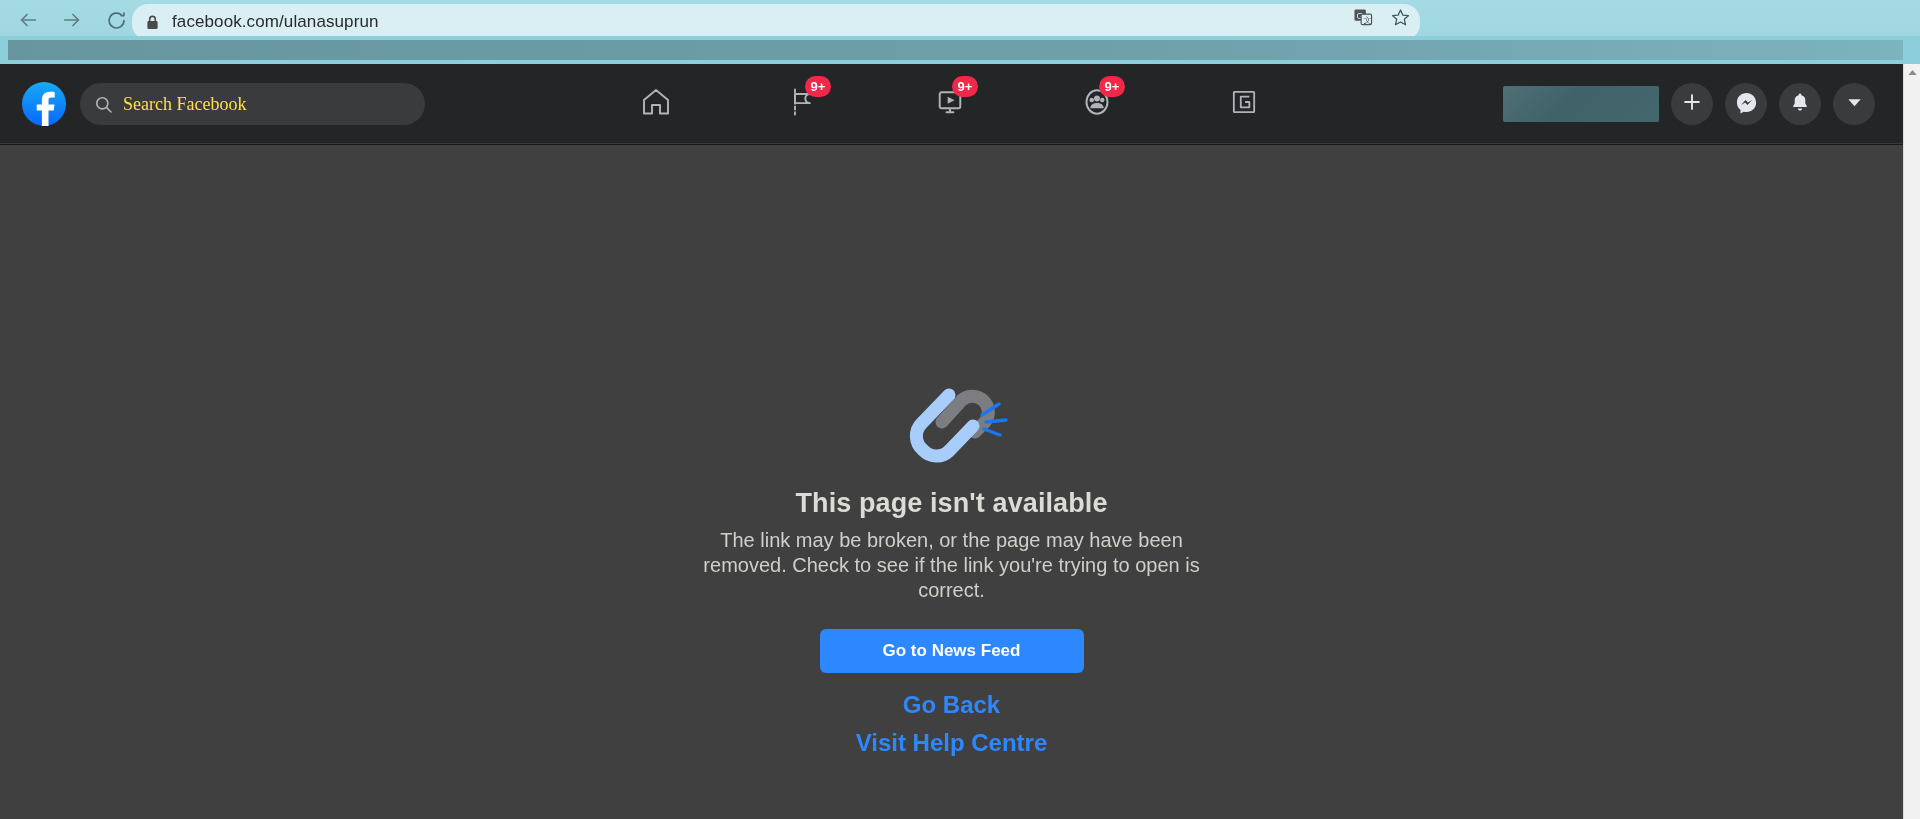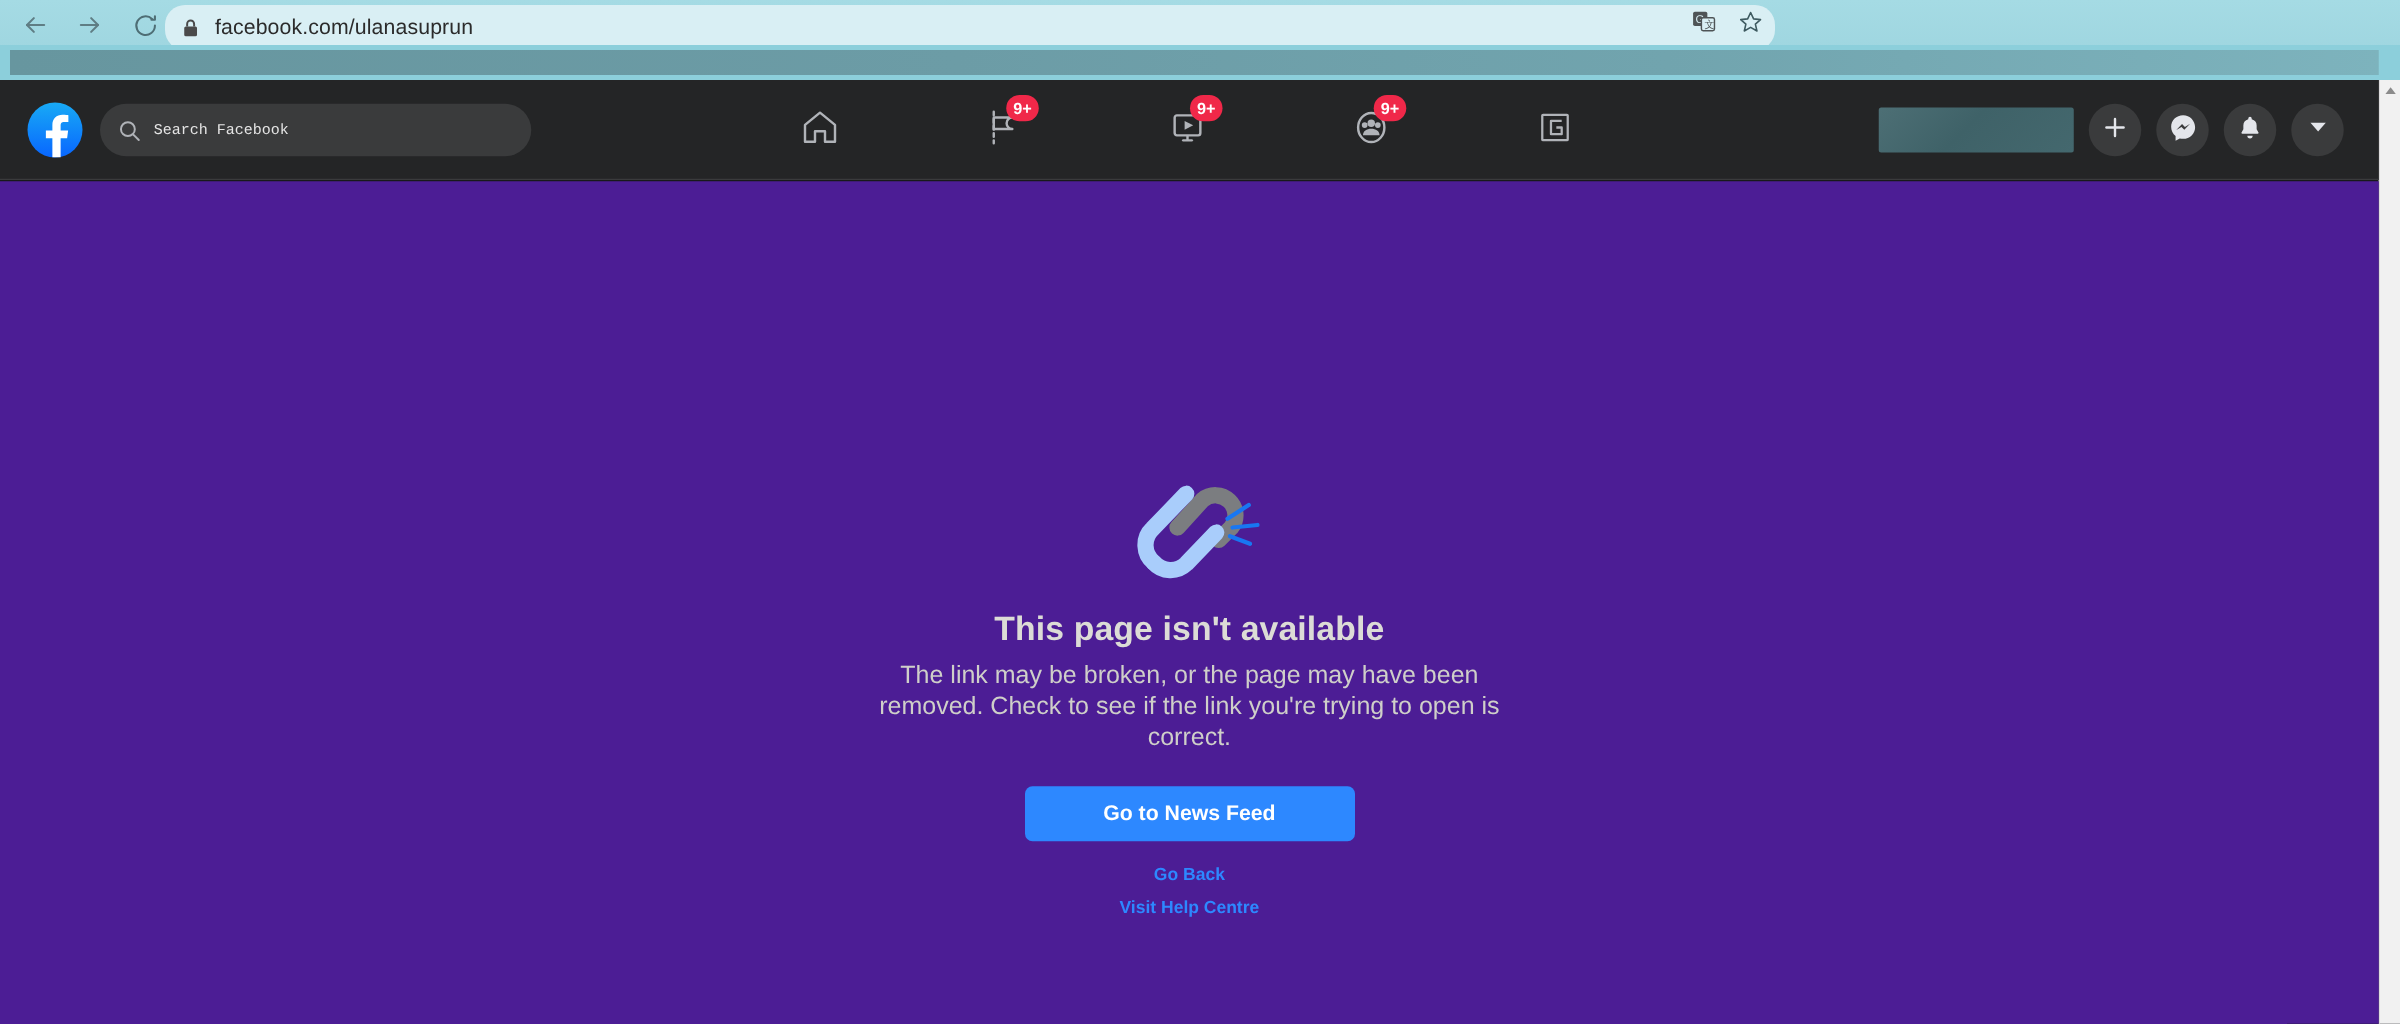--- a/index.html
+++ b/index.html
@@ -90,22 +90,22 @@
     position: absolute; left: 80px; top: 19px;
     width: 345px; height: 42px;
     background: #3a3b3c;
     border-radius: 21px;
     display: flex; align-items: center;
     padding: 0 14px;
     cursor: text;
   }
   .fb-search .s-icon { margin-right: 10px; display:flex; }
   .fb-search-ph {
-    font-size: 12px; color: #e5e5e5;
-    font-family: Liberation Mono, monospace;
+    font-size: 18px; color: #fde047;
+    font-family: Liberation Serif, serif;
   }
 
   .fb-center {
     position: absolute; left: 600px; top: 0;
     height: 80px; width: 700px;
     display: flex; align-items: center; justify-content: space-between;
   }
   .nav-tab {
     position: relative;
     width: 112px; height: 60px;
@@ -140,21 +140,21 @@
     width: 42px; height: 42px; border-radius: 50%;
     background: #3a3b3c;
     display: flex; align-items: center; justify-content: center;
     cursor: pointer;
   }
 
   
   .page-body {
     position: absolute; top: 145px; left: 0;
     width: 1903px; height: 674px;
-    background: #4c1d95;
+    background: #404040;
     display: flex; flex-direction: column; align-items: center;
   }
   .broken-link-art {
     margin-top: 205px;
     width: 130px; height: 116px;
   }
   .err-title {
     margin-top: 22px;
     font-size: 27px; font-weight: bold;
     color: #dcdcd6;
@@ -175,21 +175,21 @@
     width: 264px; height: 44px;
     background: #2d88ff;
     border: none; border-radius: 6px;
     color: #ffffff;
     font-size: 17px; font-weight: bold;
     font-family: "Liberation Sans", sans-serif;
     cursor: pointer;
   }
   .text-link {
     margin-top: 18px;
-    font-size: 14px; font-weight: bold;
+    font-size: 24px; font-weight: bold;
     color: #2d88ff;
     font-family: "Liberation Sans", sans-serif;
     cursor: pointer;
     text-decoration: none;
   }
   .text-link.second { margin-top: 10px; }
 </style>
 </head>
 <body>
 

